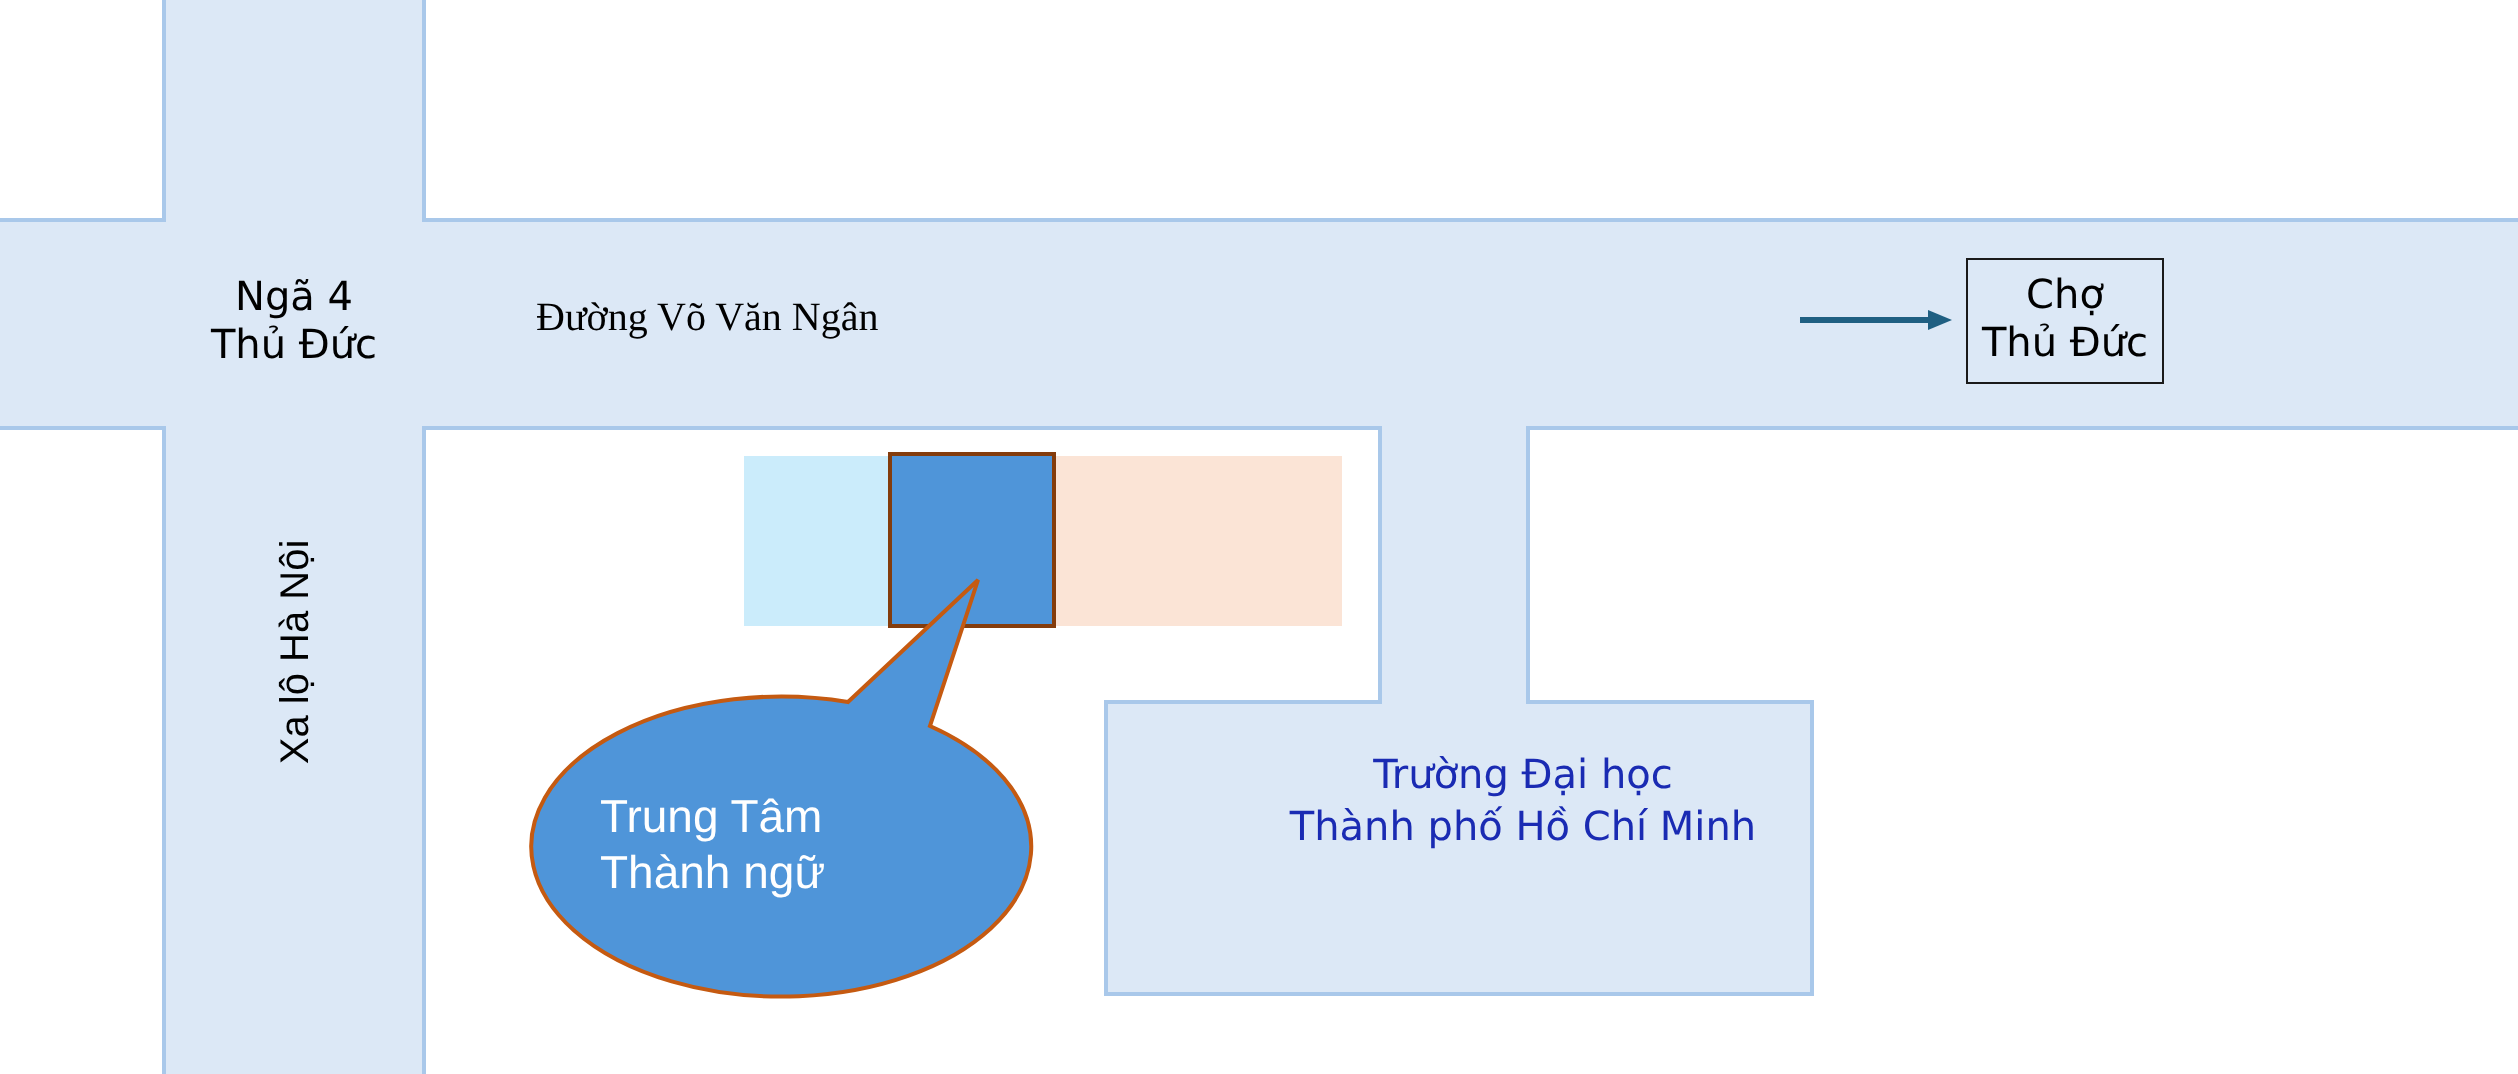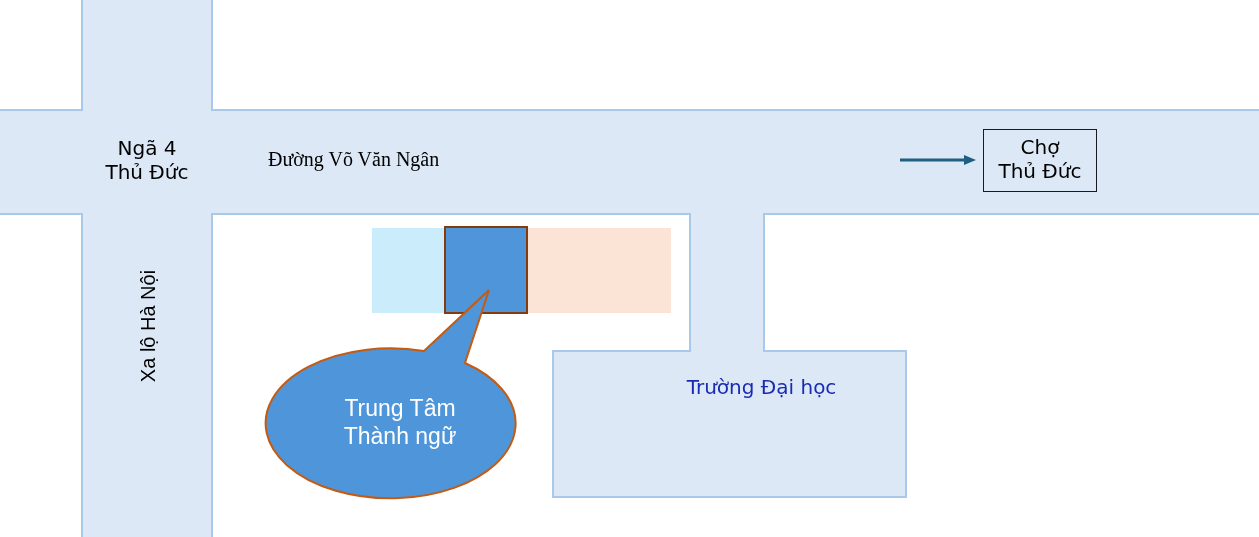--- a/index.html
+++ b/index.html
@@ -5,26 +5,26 @@
   html, body { margin: 0; padding: 0; background: #ffffff; }
   body { width: 1259px; height: 537px; position: relative; overflow: hidden;
          font-family: "DejaVu Sans", sans-serif; }
   svg.map { position: absolute; left: 0; top: 0; }
   .label { position: absolute; text-align: center; color: #000; line-height: 1.2; }
   .lbl-nga4 { left: 82px; top: 136px; width: 130px; font-size: 20px; }
   .lbl-street { left: 268px; top: 147px; font-size: 20px; white-space: nowrap; font-family: Liberation Serif, serif; }
   .lbl-xalo { left: 60px; top: 314px; width: 176px; font-size: 20px;
               font-family: "Liberation Sans", sans-serif;
               transform: rotate(-90deg); transform-origin: 50% 50%; white-space: nowrap; }
-  .market { position: absolute; left: 983px; top: 129px; width: 114px; height: 63px;
+  .market { position: absolute; left: 983px; top: 129px; width: 99px; height: 63px;
             border: 1px solid #1a1a1a; background: #dce8f6; box-sizing: border-box;
             text-align: center; font-size: 20px; line-height: 1.2; padding-top: 5px; }
   .callout-text { position: absolute; left: 300px; top: 394px; width: 200px;
                   color: #ffffff; font-size: 23px; line-height: 1.22;
-                  font-family: "Liberation Sans", sans-serif; text-align: center; }
+                  font-family: "Liberation Sans", sans-serif; }
   .uni { position: absolute; left: 553px; top: 351px; width: 417px; height: 146px;
          text-align: center; color: #1a2bb3; font-size: 20px; line-height: 1.3;
          padding-top: 23px; box-sizing: border-box; }
   .uni span { display: block; }
 </style>
 </head>
 <body>
 
 <svg class="map" width="1259" height="537" viewBox="0 0 1259 537">
 
@@ -72,13 +72,14 @@
   <div>Thủ Đức</div>
 </div>
 
 <div class="callout-text">
   <div>Trung Tâm</div>
   <div>Thành ngữ</div>
 </div>
 
 <div class="uni">
   <span>Trường Đại học</span>
+  <span>Thành phố Hồ Chí Minh</span>
 </div>
 
 </body></html>

